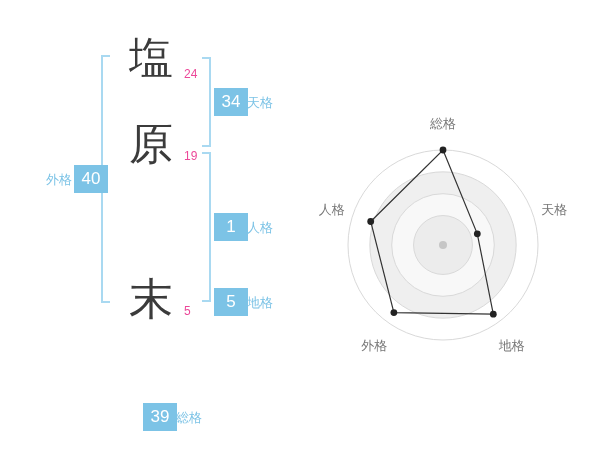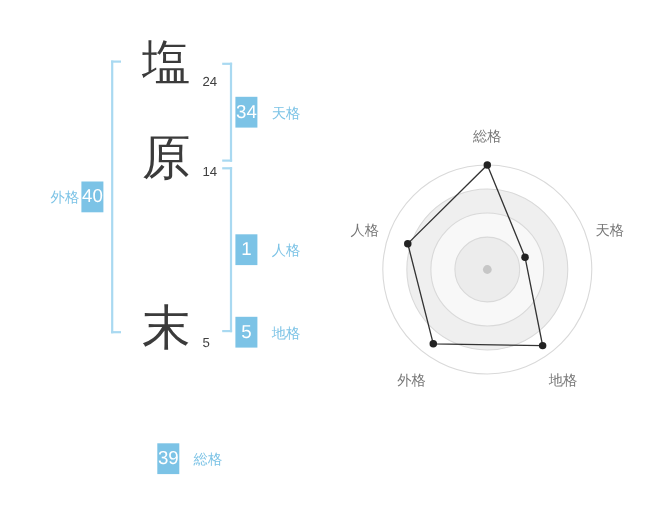--- a/index.html
+++ b/index.html
@@ -1,44 +1,44 @@
 <!DOCTYPE html>
 <html><head>
 <meta charset="utf-8">
 <style>
   * { margin:0; padding:0; box-sizing:border-box; }
   html,body { background:#ffffff; font-family:"Liberation Sans","DejaVu Sans",sans-serif; }
   .stage { position:relative; width:600px; height:470px; background:#ffffff; overflow:hidden; margin:0 auto; }
 
   .kanji { position:absolute; left:126px; width:50px; text-align:center;
            font-size:44px; line-height:1; color:#3b3b3b; font-weight:500; }
-  .strokes { position:absolute; left:184px; font-size:12px; color:#404040; }
+  .strokes { position:absolute; left:184px; font-size:12px; color:#ec4899; }
 
-  .badge { position:absolute; width:20px; height:28px; background:#7cc3e6;
+  .badge { position:absolute; width:34px; height:28px; background:#7cc3e6;
            color:#ffffff; font-size:17px; display:flex; align-items:center;
            justify-content:center; }
   .kaku-label { position:absolute; font-size:13px; color:#7cc3e6; line-height:14px; }
 
   .bracket { position:absolute; width:9px; }
   .bracket.open-right { border-left:2px solid #a9d9f1; border-top:2px solid #a9d9f1; border-bottom:2px solid #a9d9f1; }
   .bracket.open-left  { border-right:2px solid #a9d9f1; border-top:2px solid #a9d9f1; border-bottom:2px solid #a9d9f1; }
 
   .radar-wrap { position:absolute; left:310px; top:110px; width:270px; height:270px; }
   svg text { font-family:"Liberation Sans","DejaVu Sans",sans-serif; }
 </style>
 </head>
 <body>
 
 <div class="stage">
 
   <div class="kanji" style="top:36px;">塩</div>
   <div class="strokes" style="top:67px;">24</div>
 
   <div class="kanji" style="top:122px;">原</div>
-  <div class="strokes" style="top:149px;">14</div>
+  <div class="strokes" style="top:149px;">19</div>
 
   <div class="kanji" style="top:277px;">末</div>
   <div class="strokes" style="top:304px;">5</div>
 
   <div class="bracket open-right" style="left:101px; top:55px;  height:248px;"></div>
   <div class="bracket open-left" style="left:202px; top:57px;  height:90px;"></div>
   <div class="bracket open-left" style="left:202px; top:152px; height:150px;"></div>
 
   <div class="kaku-label" style="left:30px; top:173px; width:42px; text-align:right;">外格</div>
   <div class="badge" style="left:74px; top:165px;">40</div>

